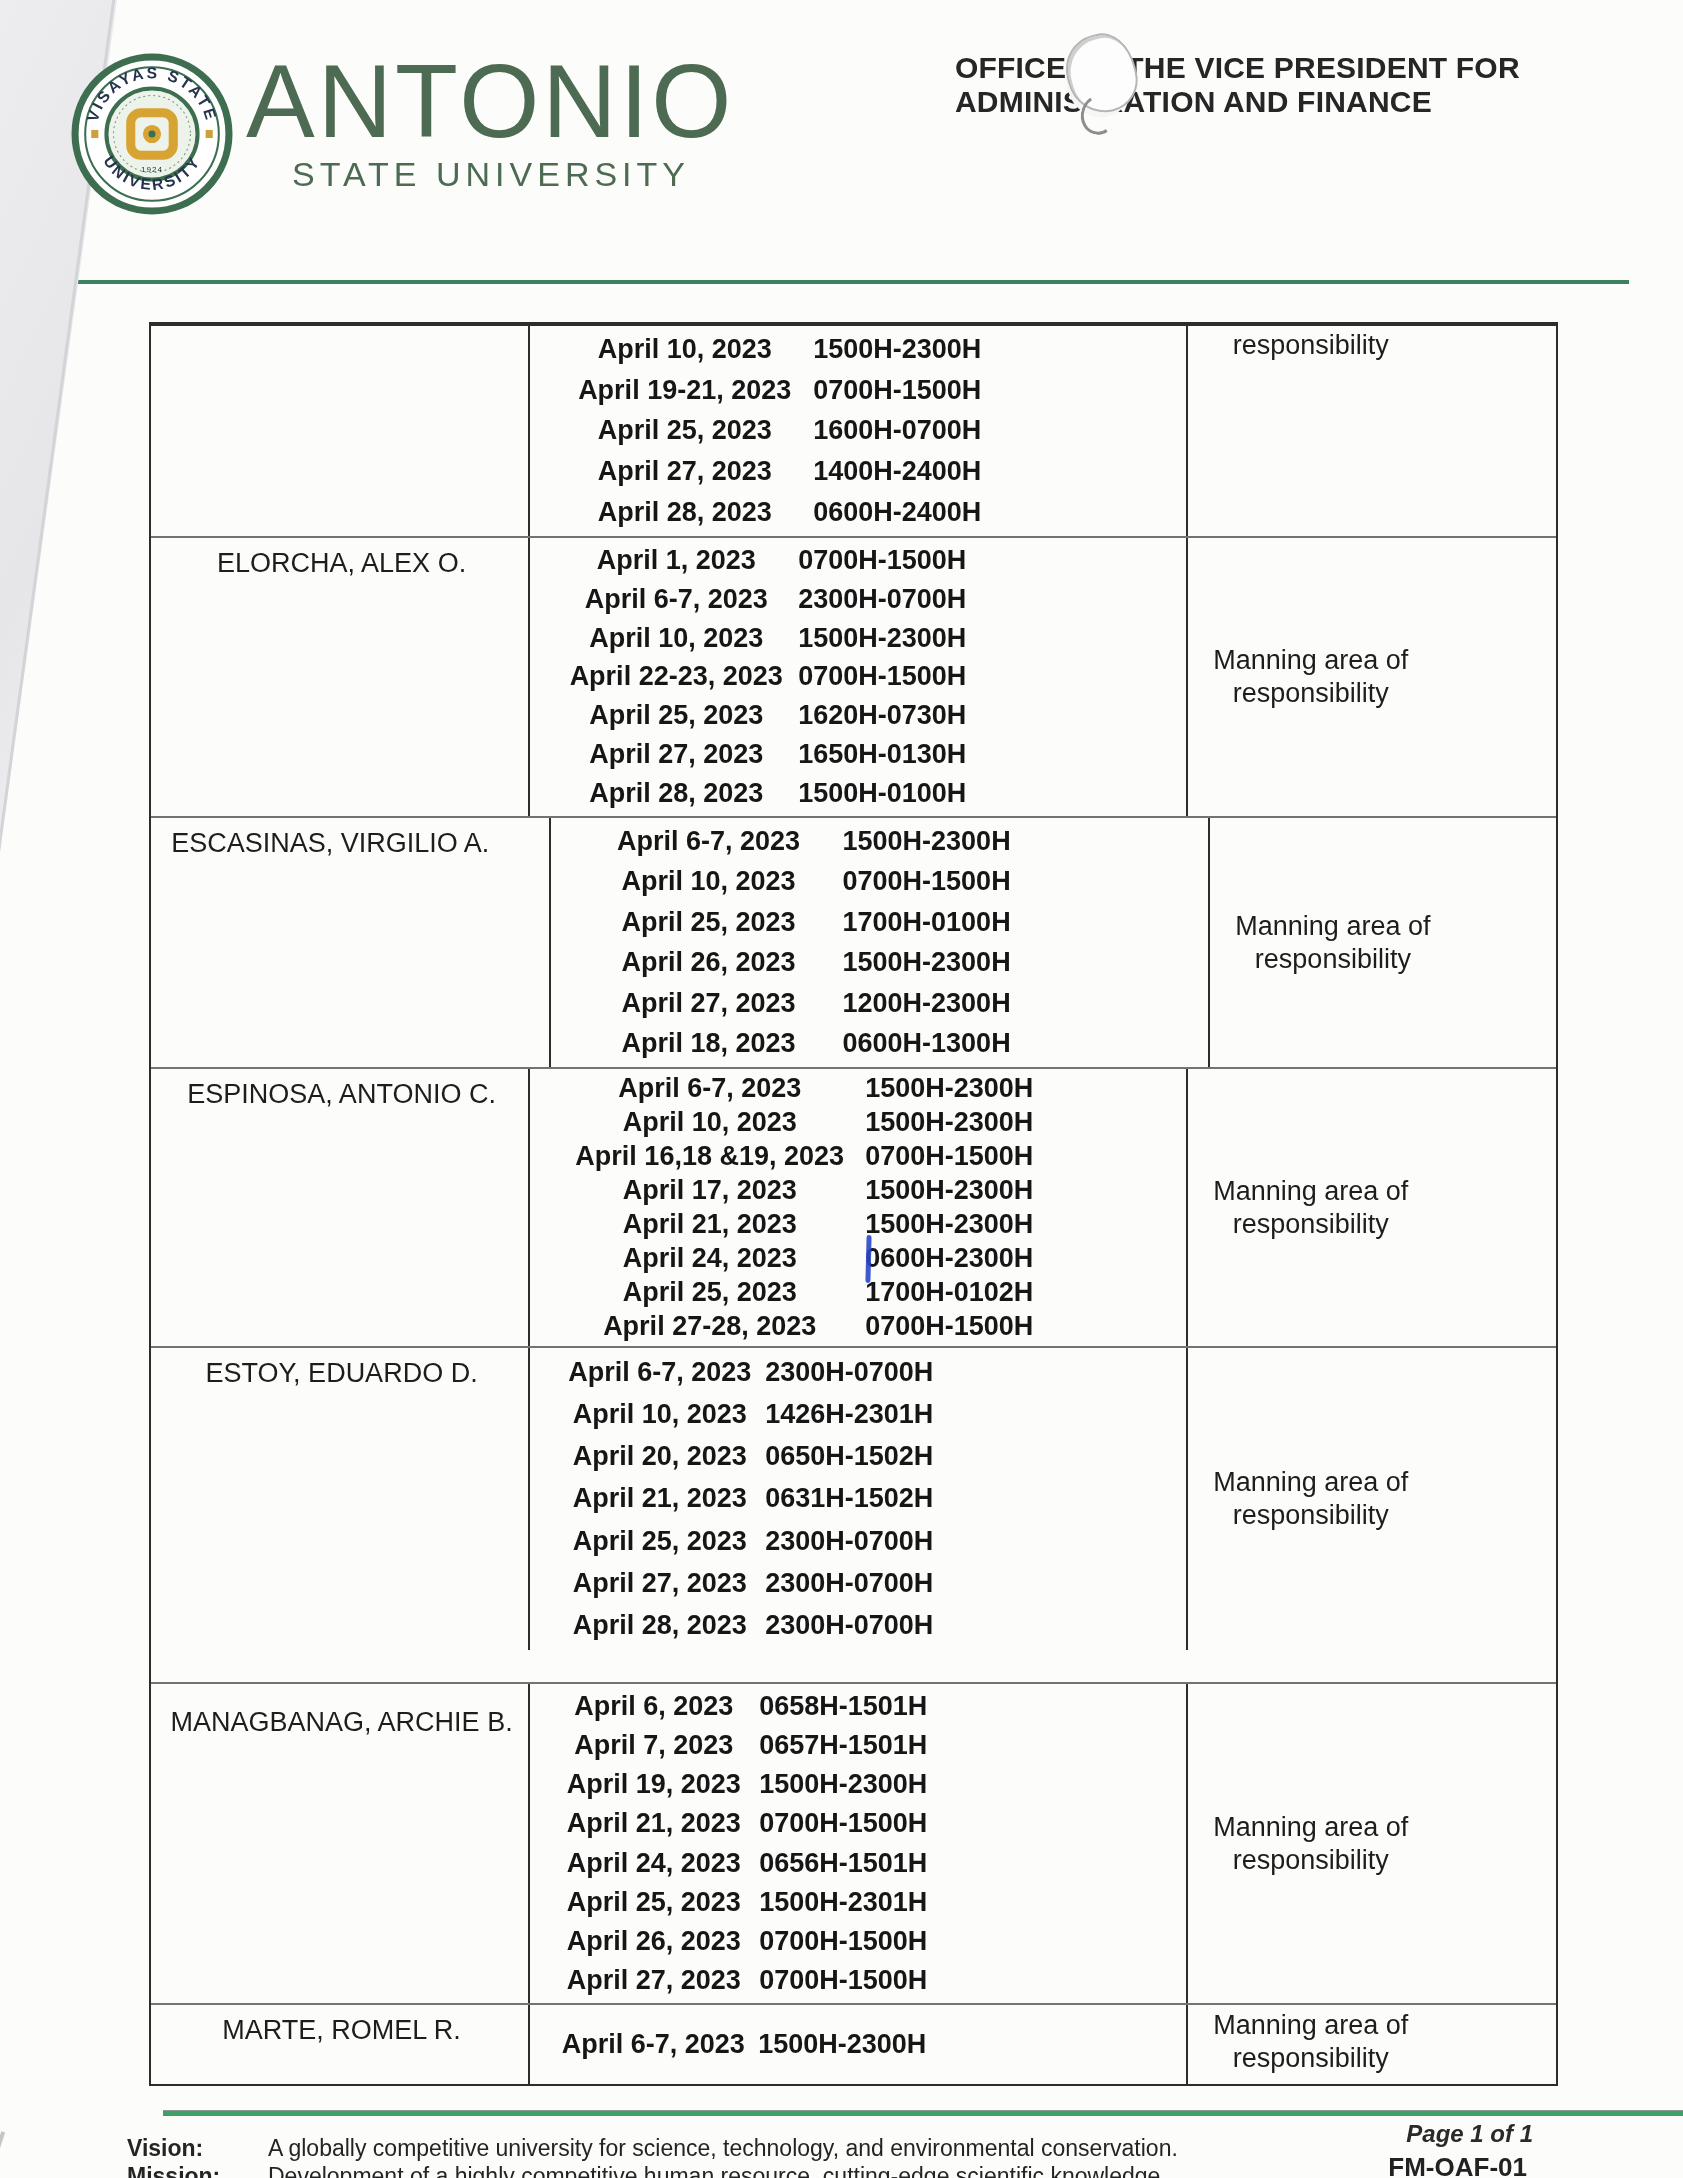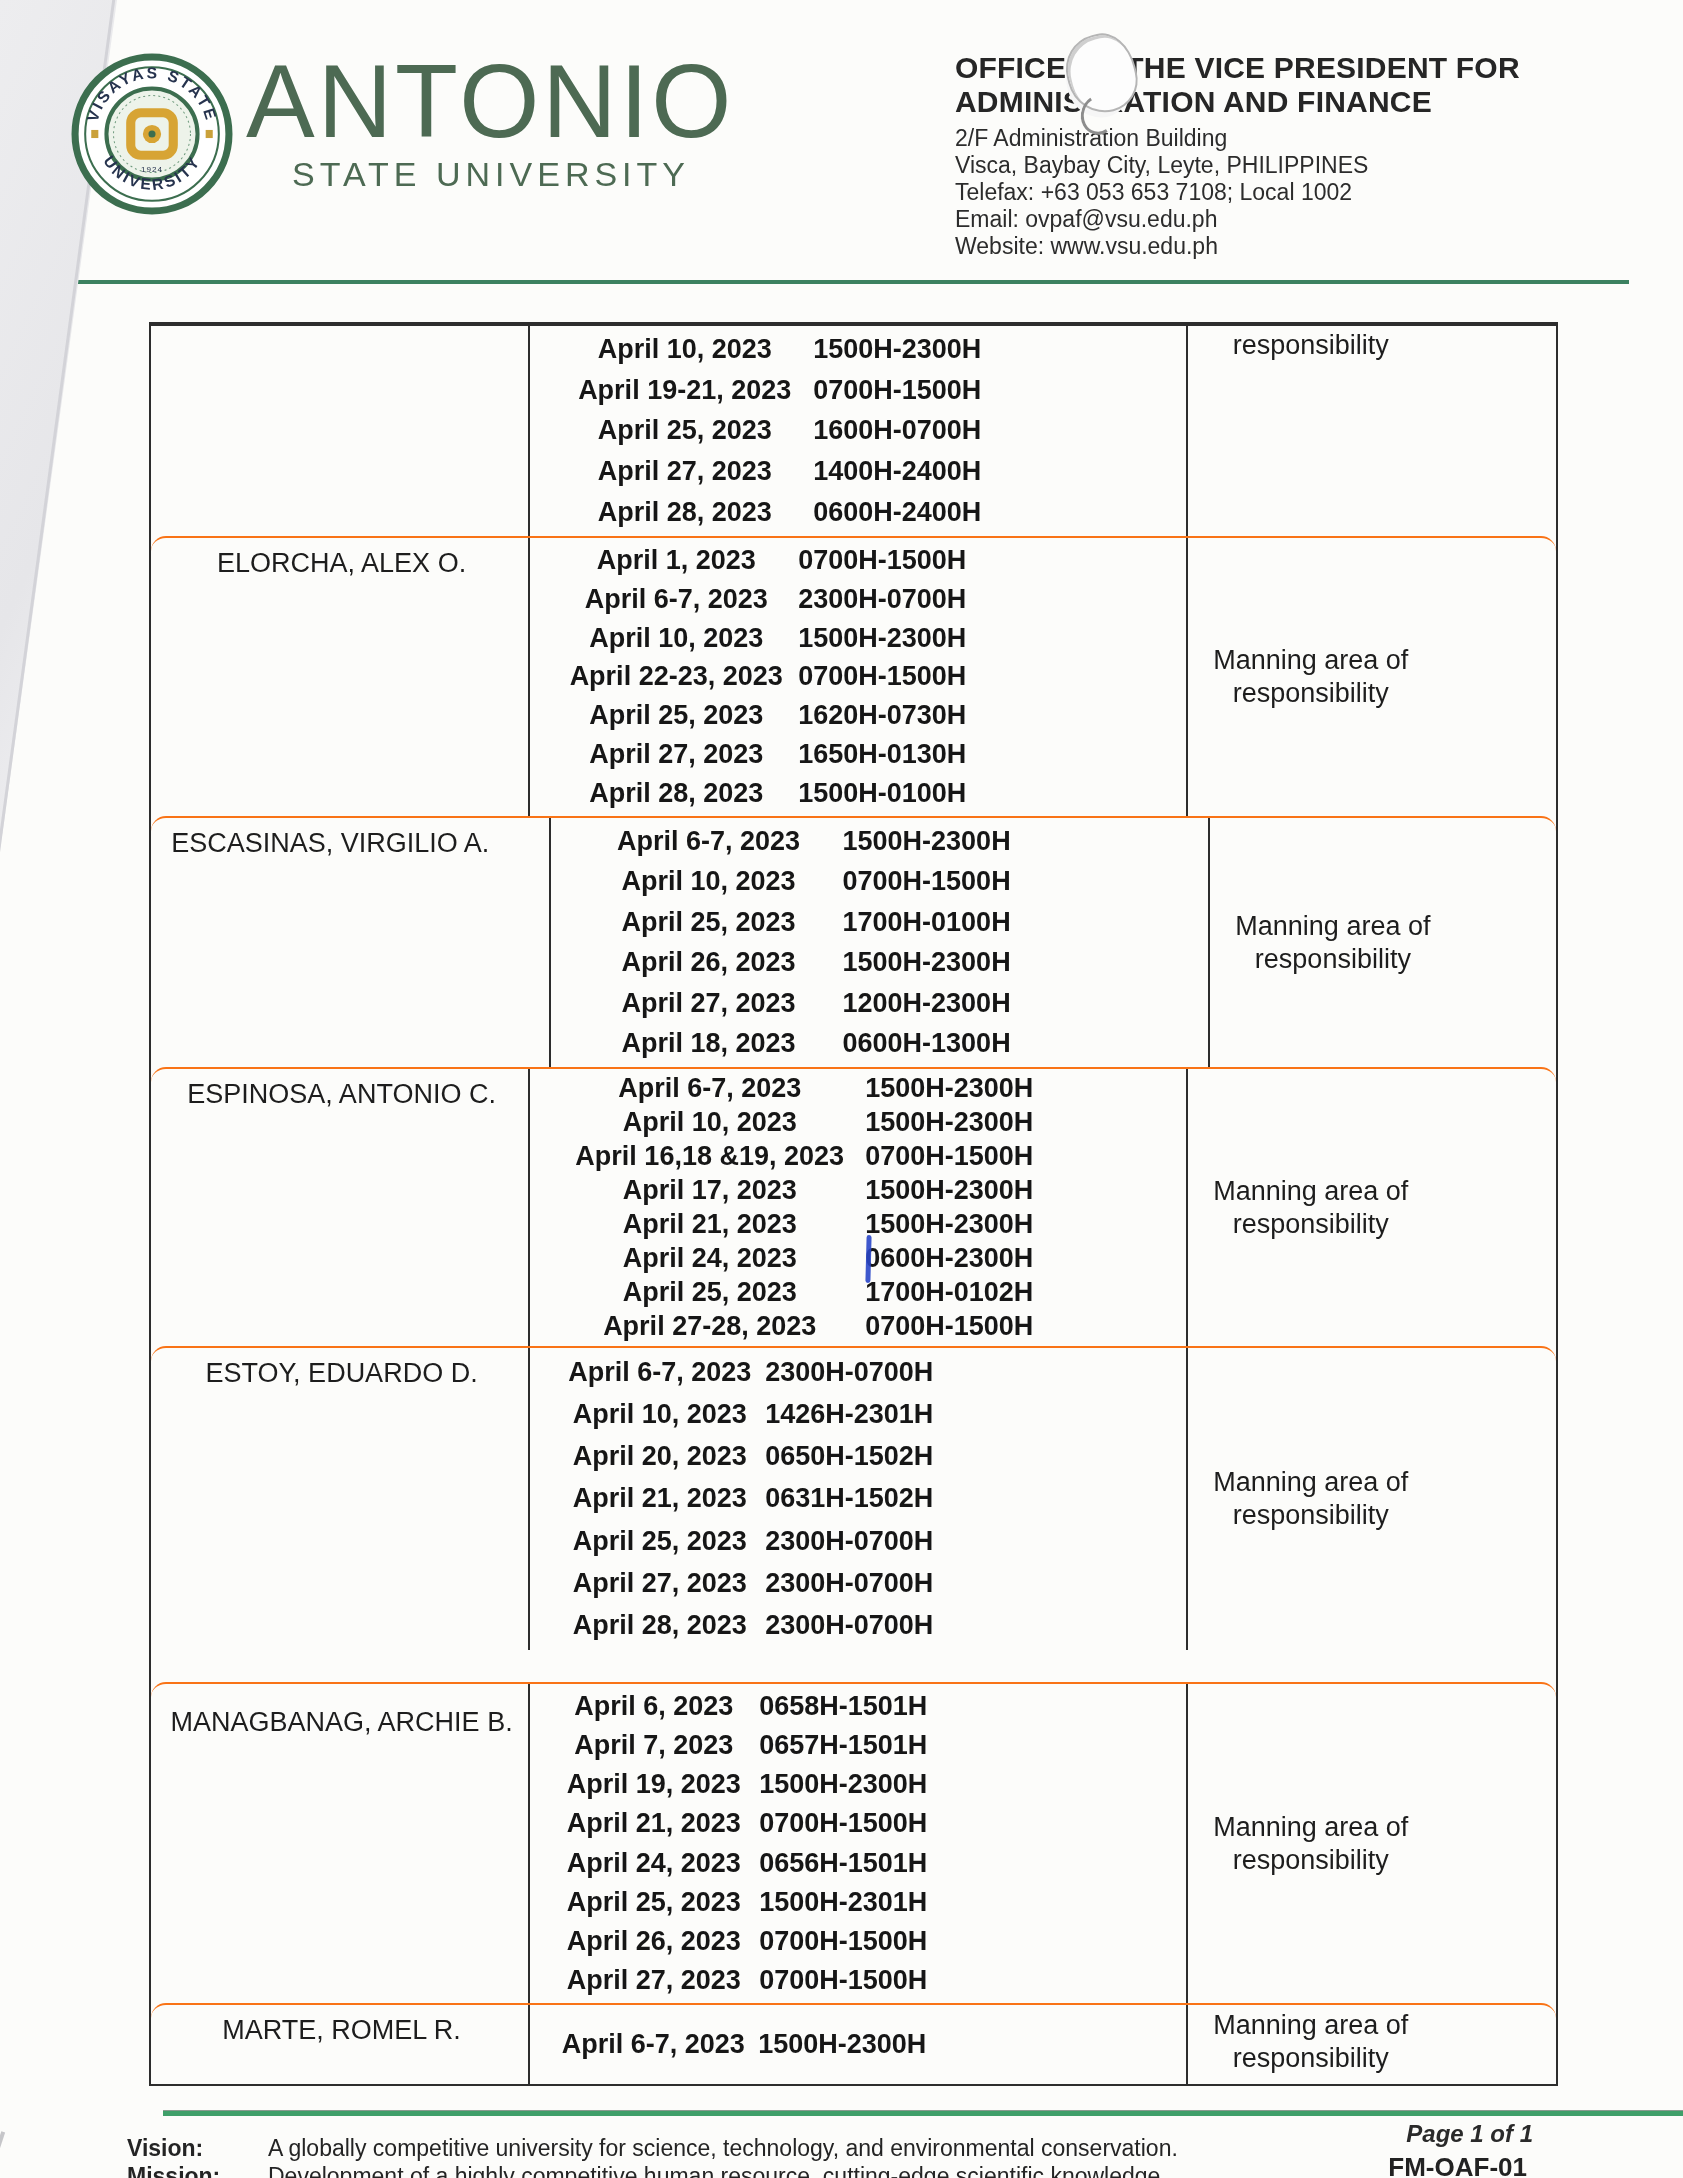--- a/index.html
+++ b/index.html
@@ -46,21 +46,21 @@
   .office{position:absolute;left:955px;top:51px;width:614px;}
   .office .title{font-size:30px;font-weight:bold;line-height:34px;color:#262626;letter-spacing:0.2px;}
   .office .addr{font-size:23px;line-height:27px;color:#2c2c2c;margin-top:6px;}
   .header-rule{position:absolute;left:77px;top:280px;width:1552px;height:4px;background:#3c8160;z-index:2;}
   
   .doc-table{
     position:absolute;left:149px;top:322px;width:1409px;
     border:2px solid #2d2d2d;border-top-width:4px;box-sizing:border-box;z-index:3;
   }
   .trow{display:flex;box-sizing:border-box;}
-  .trow + .trow{border-top:2px solid #f97316;border-radius:15px;}
+  .trow + .trow{border-top:2px solid #737373;}
   .cell{box-sizing:border-box;text-align:center;}
   .name-cell{width:378px;padding:8px 6px 0 10px;font-size:27px;line-height:34px;color:#1d1d1d;}
   .sched-cell{
     width:659px;border-left:2px solid #2d2d2d;display:flex;flex-direction:column;
     justify-content:space-around;padding:3px 0;
   }
   .note-cell{
     width:371px;border-left:2px solid #2d2d2d;display:flex;padding-left:16px;
     font-size:27px;line-height:33px;color:#1d1d1d;
   }
@@ -141,27 +141,20 @@
     <div class="wordmark">
       <div class="big">ANTONIO</div>
       <div class="sub">STATE UNIVERSITY</div>
     </div>
 
     <div class="office">
       <div class="title">
         <div>OFFICE OF THE VICE PRESIDENT FOR</div>
         <div>ADMINISTRATION AND FINANCE</div>
       </div>
-      <div class="addr">
-        <div>2/F Administration Building</div>
-        <div>Visca, Baybay City, Leyte, PHILIPPINES</div>
-        <div>Telefax: +63 053 653 7108; Local 1002</div>
-        <div>Email: ovpaf@vsu.edu.ph</div>
-        <div>Website: www.vsu.edu.ph</div>
-      </div>
     </div>
 
     <div class="hole-punch"></div>
   </div>
 
   <div class="header-rule"></div>
 
   <div class="doc-table">
     <div>
   <div class="trow">

